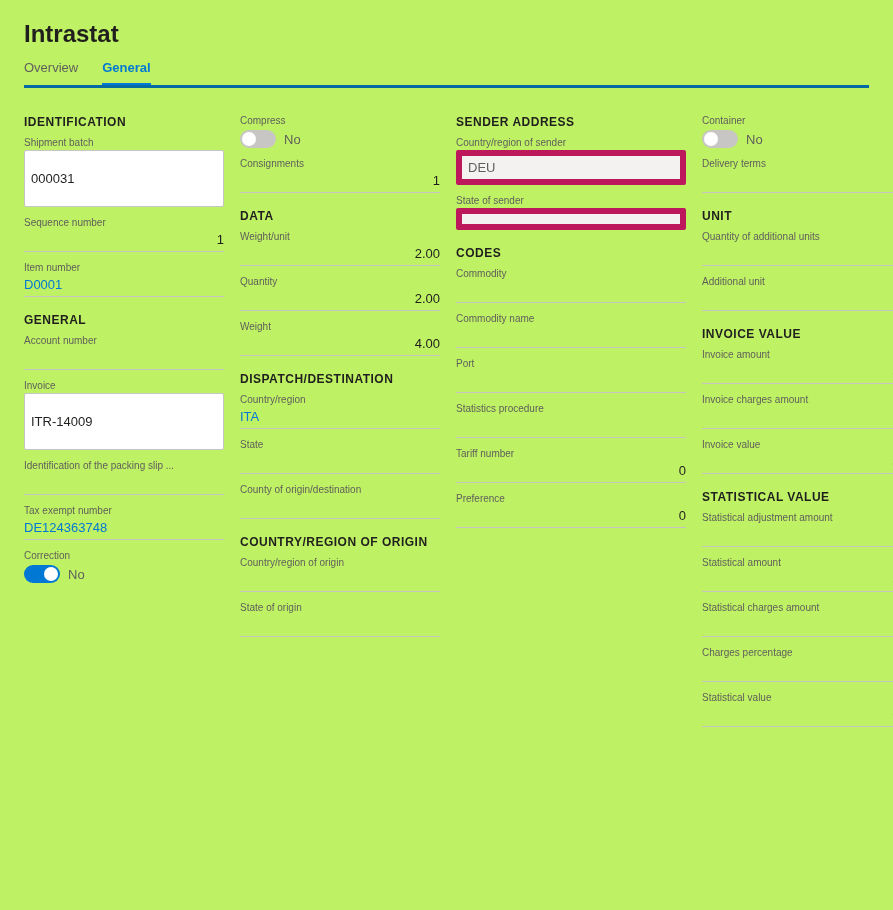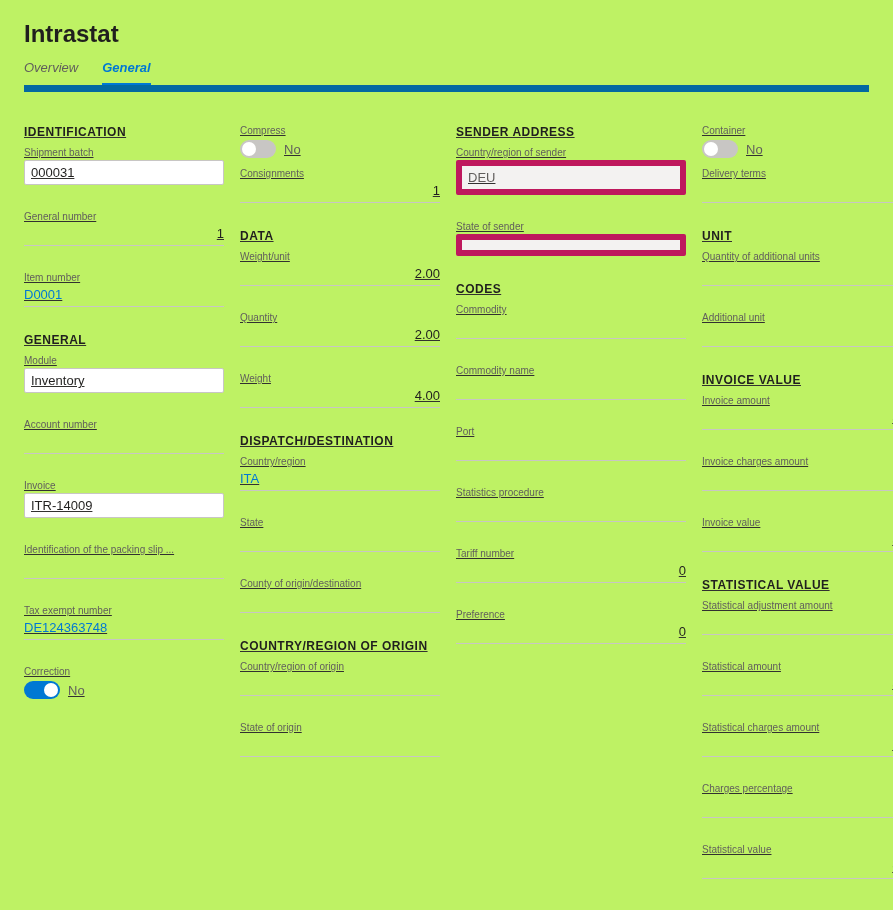--- a/index.html
+++ b/index.html
@@ -18,74 +18,72 @@
     }
     h1 {
       font-size: 24px;
       font-weight: 600;
       color: #201f1e;
       margin-bottom: 12px;
     }
     .tabs {
       display: flex;
       gap: 24px;
-      border-bottom: 7px solid #0369a1;
-      margin-bottom: 17px;
-      font-style: italic;
+      border-bottom: 3px solid #0369a1;
+      margin-bottom: 11px;
     }
     .tab {
       font-size: 13px;
       padding-bottom: 8px;
       cursor: pointer;
       color: #605e5c;
       border-bottom: 2px solid transparent;
     }
     .tab.active {
       color: #0078d4;
       border-bottom: 2px solid #0078d4;
       font-weight: 600;
     }
     .columns {
       display: grid;
       grid-template-columns: 200px 200px 230px 230px;
       gap: 16px 16px;
       align-items: start;
-      text-decoration: underline;
     }
     .section-title {
       font-size: 12px;
       font-weight: 700;
       color: #201f1e;
       text-transform: uppercase;
       letter-spacing: 0.5px;
       margin-top: 16px;
       margin-bottom: 8px;
     }
     .field {
-      margin-bottom: 26px;
+      margin-bottom: 10px;
     }
     .field-label {
       font-size: 10px;
       color: #605e5c;
       margin-bottom: 2px;
     }
     .field-value {
       font-size: 13px;
       color: #201f1e;
       border-bottom: 1px solid #c8c6c4;
       padding: 2px 0 3px 0;
       min-height: 22px;
       display: block;
     }
     .field-value.blue {
       color: #0078d4;
     }
     .field-value.input-box {
       border: 1px solid #c8c6c4;
-      padding: 4px 6px;
+      padding: 20px 6px;
       border-radius: 2px;
       background: #fff;
       font-size: 13px;
       color: #201f1e;
     }
     .field-value.disabled-bg {
       background: #f3f2f1;
       color: #605e5c;
       border: 6px solid #be185d;
       padding: 4px 6px;
@@ -148,36 +146,32 @@
 
     <div class="col">
       <div class="section-title">IDENTIFICATION</div>
 
       <div class="field">
         <div class="field-label">Shipment batch</div>
         <span class="field-value input-box">000031</span>
       </div>
 
       <div class="field">
-        <div class="field-label">General number</div>
+        <div class="field-label">Sequence number</div>
         <span class="field-value right-align">1</span>
       </div>
 
       <div class="field">
         <div class="field-label">Item number</div>
         <span class="field-value blue">D0001</span>
       </div>
 
 
       <div class="section-title">GENERAL</div>
 
-      <div class="field">
-        <div class="field-label">Module</div>
-        <span class="field-value input-box">Inventory</span>
-      </div>
 
       <div class="field">
         <div class="field-label">Account number</div>
         <span class="field-value"></span>
       </div>
 
       <div class="field">
         <div class="field-label">Invoice</div>
         <span class="field-value input-box blue">ITR-14009</span>
       </div>

